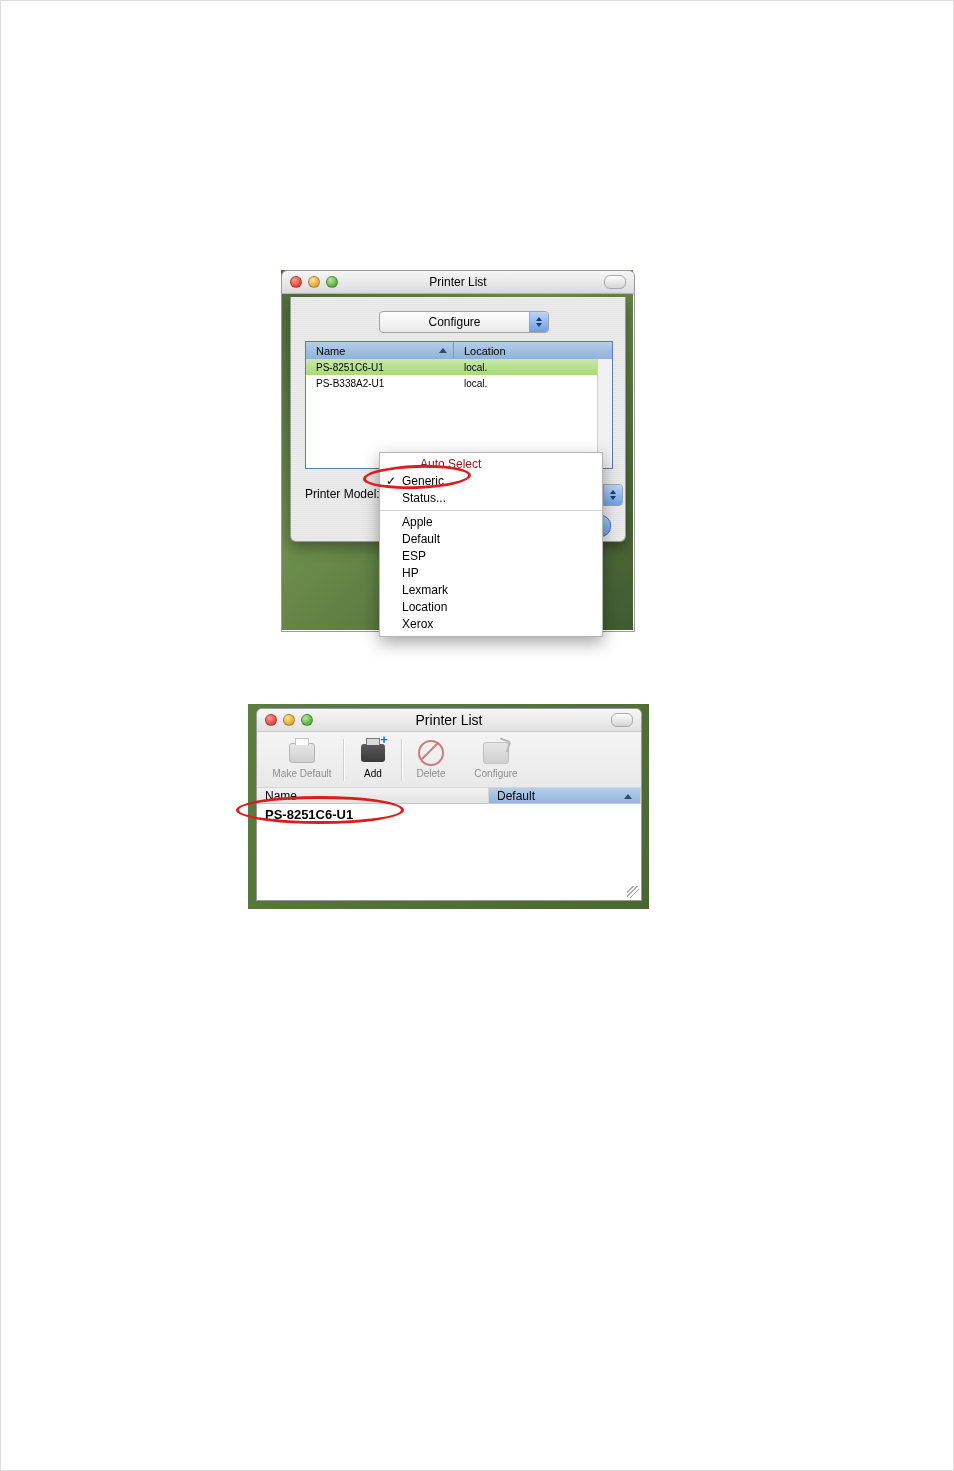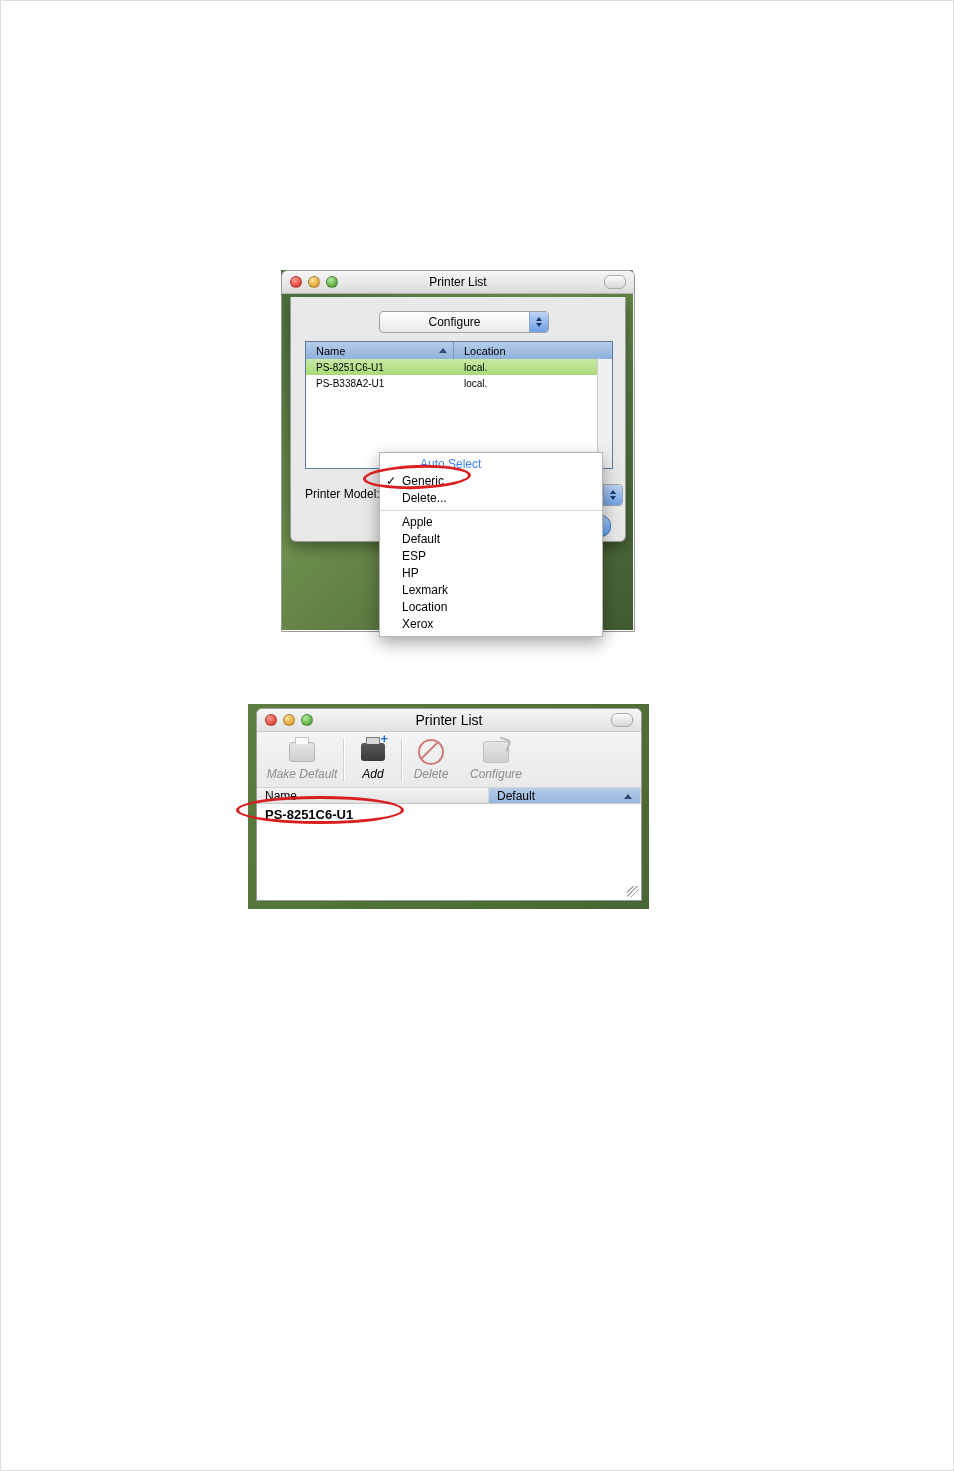--- a/index.html
+++ b/index.html
@@ -245,21 +245,21 @@
     border: 1px solid #b6b6b6;
     box-shadow: 0 6px 16px rgba(0,0,0,0.35);
     font-size: 12px;
     padding: 3px 0;
   }
   .fig1 .menu .item {
     padding: 1px 8px 1px 22px;
     position: relative;
     line-height: 15px;
   }
-  .fig1 .menu .item.disabled { color: #3b82f6; padding-left: 40px; }
+  .fig1 .menu .item.disabled { color: #7f1d1d; padding-left: 40px; }
   .fig1 .menu .item .check {
     position: absolute;
     left: 6px;
     top: 1px;
     font-size: 12px;
   }
   .fig1 .menu .sep {
     height: 1px;
     background: #d7d7d7;
     margin: 3px 0;
@@ -327,24 +327,23 @@
     gap: 0;
   }
   .fig2 .tb-btn {
     width: 78px;
     height: 100%;
     display: flex;
     flex-direction: column;
     align-items: center;
     justify-content: center;
     gap: 2px;
-    font-size: 12px;
+    font-size: 10px;
     color: #8d8d8d;
     position: relative;
-    font-style: italic;
   }
   .fig2 .tb-btn.narrow { width: 52px; }
   .fig2 .tb-btn.sel {
     color: #000;
   }
   .fig2 .tb-btn .ico {
     width: 30px;
     height: 26px;
     display: flex;
     align-items: center;
@@ -560,21 +559,21 @@
 
     <div class="menu">
       <div class="item disabled">
         <span>Auto Select</span>
       </div>
       <div class="item">
         <span class="check">✓</span>
         <span>Generic</span>
       </div>
       <div class="item">
-        <span>Delete...</span>
+        <span>Status...</span>
       </div>
       <div class="sep"></div>
       <div class="item"><span>Apple</span></div>
       <div class="item"><span>Default</span></div>
       <div class="item"><span>ESP</span></div>
       <div class="item"><span>HP</span></div>
       <div class="item"><span>Lexmark</span></div>
       <div class="item"><span>Location</span></div>
       <div class="item"><span>Xerox</span></div>
     </div>

